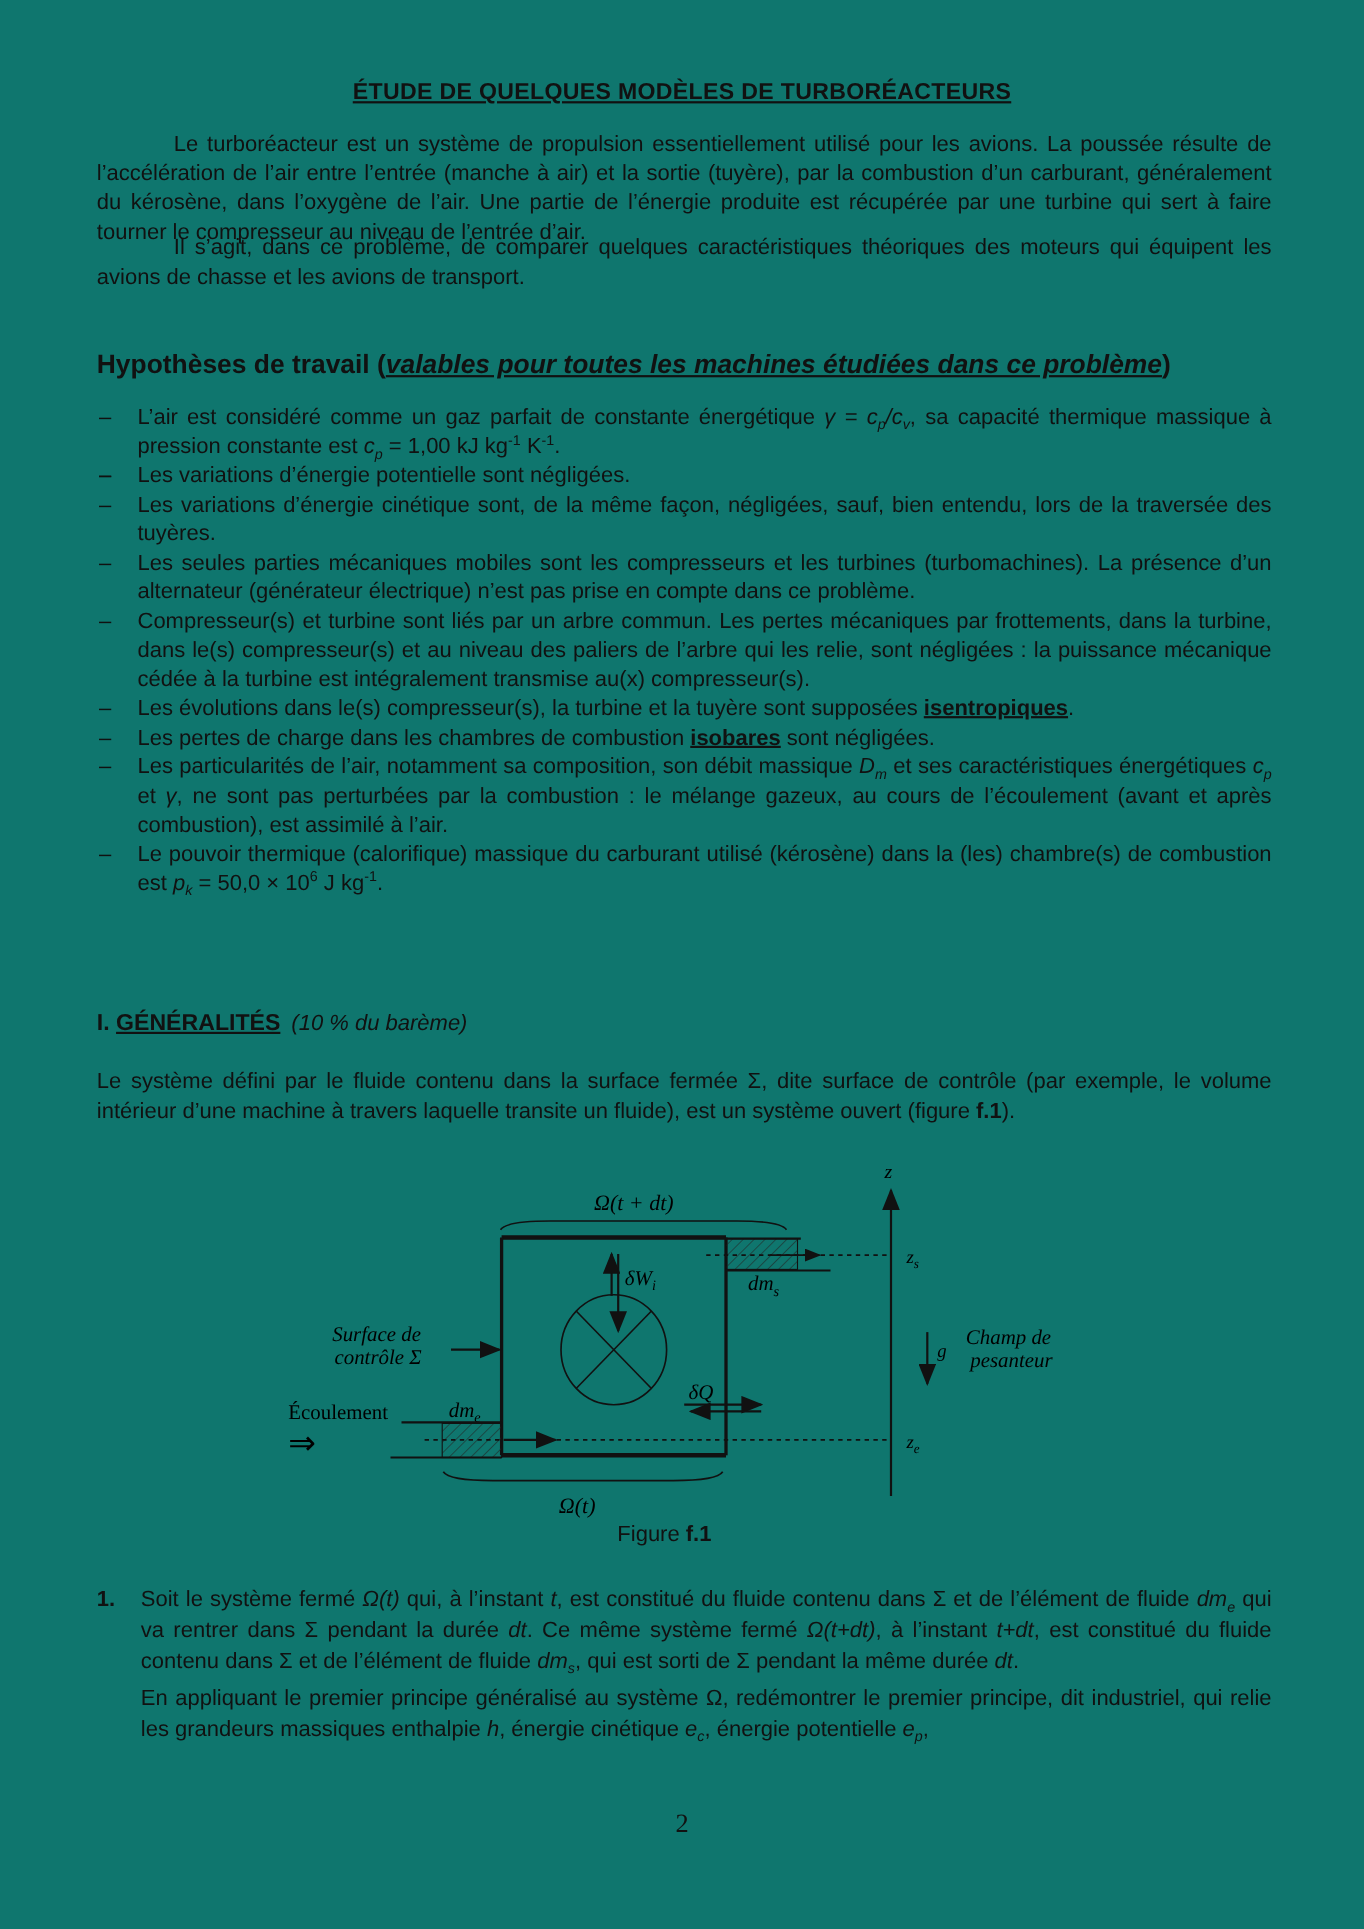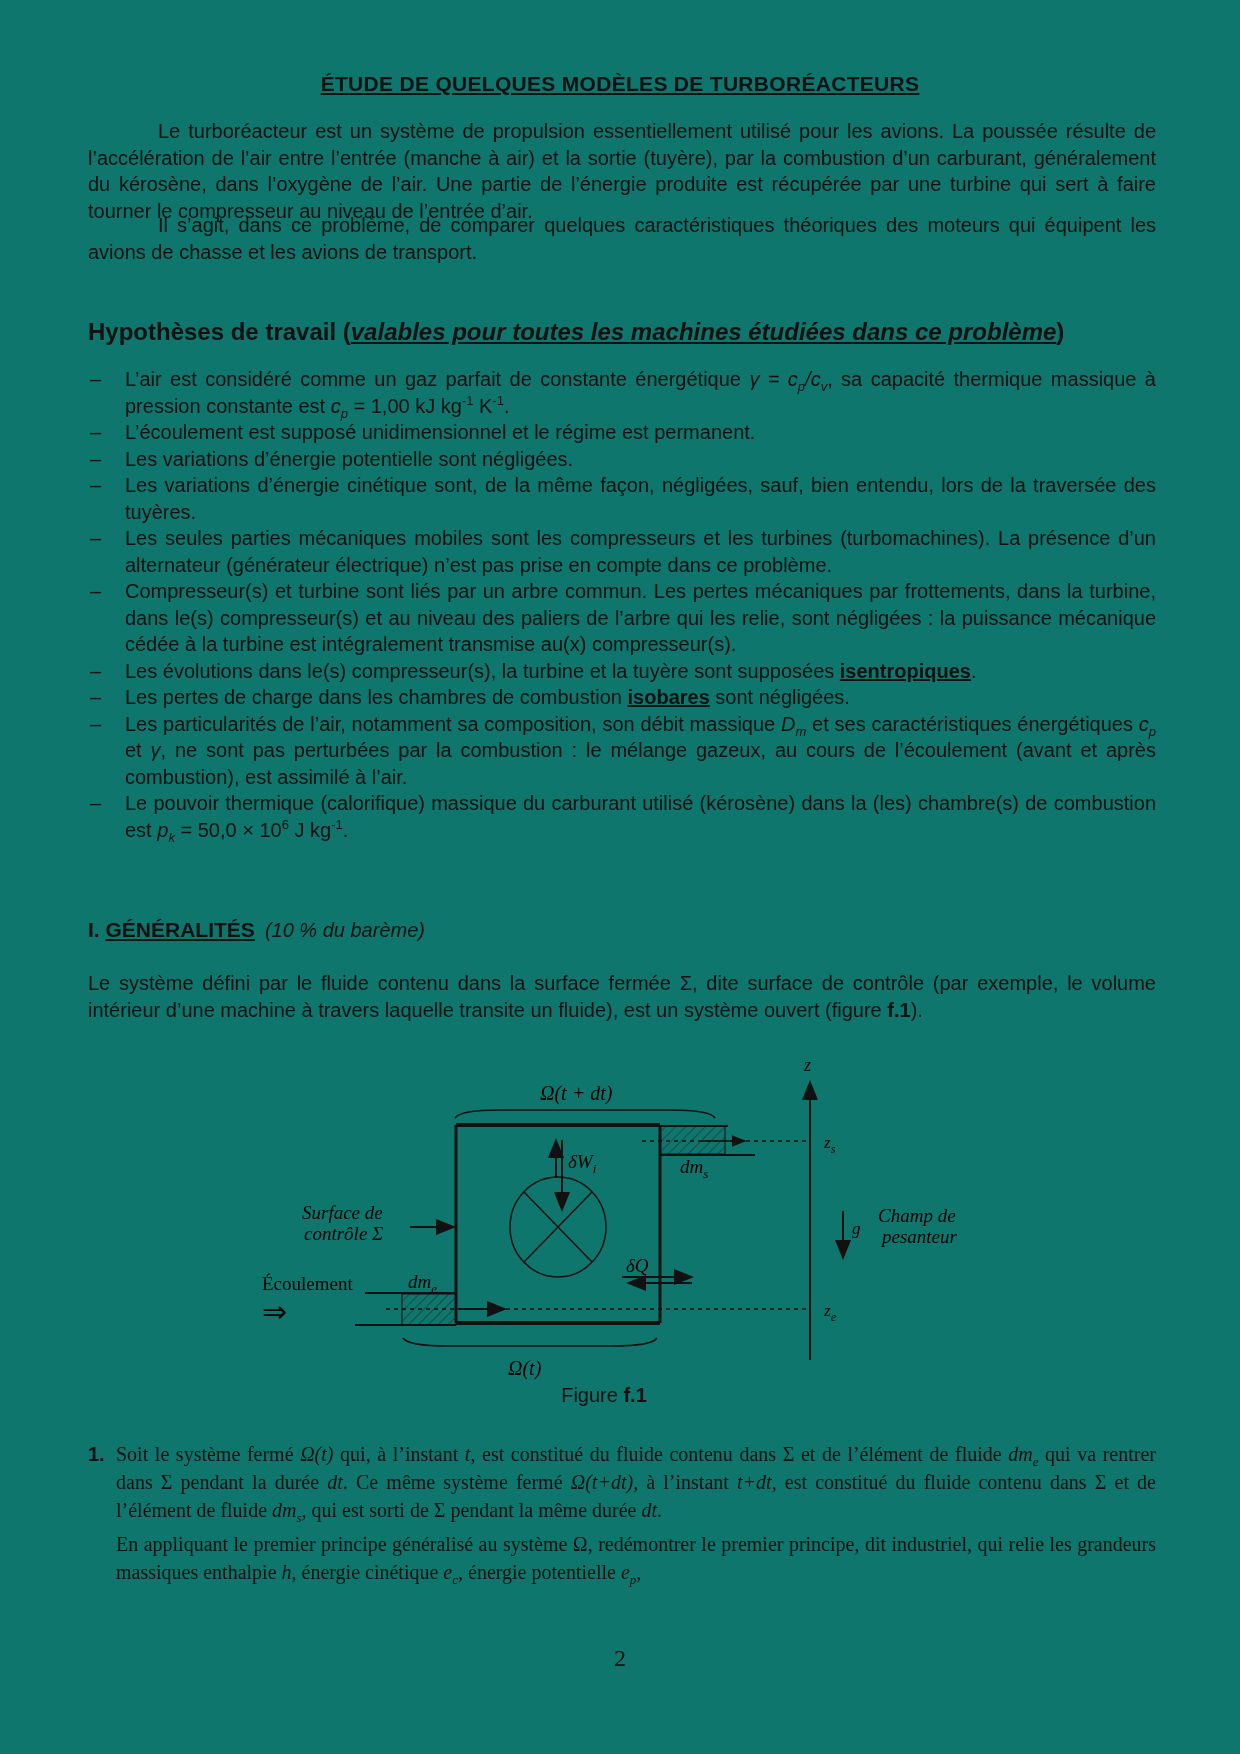--- a/index.html
+++ b/index.html
@@ -19,21 +19,21 @@
   .it { font-style: italic; }
   sup, sub { font-size: 13px; line-height: 0; }
   .sec { position: absolute; left: 88px; top: 918px; font-size: 21px; }
   .sec .b { font-weight: bold; }
   .sec .bu2 { font-weight: bold; text-decoration: underline; text-align: center; }
   .sec .it { font-size: 20px; margin-left: 10px; }
   .fig { position: absolute; left: 250px; top: 1050px; width: 750px; height: 340px; }
   .fig-caption { position: absolute; top: 1384px; left: 0; width: 1208px; text-align: center; font-size: 20px; }
   .q { position: absolute; left: 88px; top: 1440px; width: 1068px; font-size: 20px; line-height: 28px; }
   .q .num { position: absolute; left: 0; top: 0; font-weight: bold; }
-  .q .body { margin-left: 28px; text-align: justify; font-family: Liberation Serif, serif; }
+  .q .body { margin-left: 40px; text-align: justify; }
   .q .body p { margin: 0 0 6px 0; }
   .pagenum { position: absolute; top: 1645px; left: 0; width: 1240px; text-align: center;
              font-family: "Liberation Serif", serif; font-size: 24px; }
   svg text { font-family: "Liberation Serif", serif; }
 </style>
 </head>
 <body>
 
 <div class="page">
 
@@ -44,21 +44,21 @@
 
   <div class="hyp-heading">
     <span>Hypothèses de travail (</span><span class="sub">valables pour toutes les machines étudiées dans ce problème</span><span>)</span>
   </div>
 
   <ul class="hyps">
     <li>
       <span class="dash">–</span>
       <span>L’air est considéré comme un gaz parfait de constante énergétique </span><span class="it">γ = c</span><sub class="it">p</sub><span class="it">/c</span><sub class="it">v</sub><span>, sa capacité thermique massique à pression constante est </span><span class="it">c</span><sub class="it">p</sub><span> = 1,00 kJ kg</span><sup>-1</sup><span> K</span><sup>-1</sup><span>.</span>
     </li>
-    <li><span class="dash">–</span><span>L’écoulement est supposé unidimensionnel et le régime est permanent.</span></li>
+    <li><span class="dash">–</span></li>
     <li><span class="dash">–</span><span>Les variations d’énergie potentielle sont négligées.</span></li>
     <li><span class="dash">–</span><span>Les variations d’énergie cinétique sont, de la même façon, négligées, sauf, bien entendu, lors de la traversée des  tuyères.</span></li>
     <li><span class="dash">–</span><span>Les seules parties mécaniques mobiles sont les compresseurs et les turbines (turbomachines). La présence d’un alternateur (générateur électrique) n’est pas prise en compte dans ce problème.</span></li>
     <li><span class="dash">–</span><span>Compresseur(s) et turbine sont liés par un arbre commun. Les pertes mécaniques par frottements, dans la turbine, dans le(s) compresseur(s) et au niveau des paliers de l’arbre qui les relie, sont négligées : la puissance mécanique cédée à la turbine est intégralement transmise au(x) compresseur(s).</span></li>
     <li><span class="dash">–</span><span>Les évolutions dans le(s) compresseur(s), la turbine et la tuyère sont supposées </span><span class="bu">isentropiques</span><span>.</span></li>
     <li><span class="dash">–</span><span>Les pertes de charge dans les chambres de combustion </span><span class="bu">isobares</span><span> sont négligées.</span></li>
     <li><span class="dash">–</span><span>Les particularités de l’air, notamment sa composition, son débit massique </span><span class="it">D</span><sub class="it">m</sub><span> et ses caractéristiques énergétiques </span><span class="it">c</span><sub class="it">p</sub><span> et </span><span class="it">γ</span><span>, ne sont pas perturbées par la combustion : le mélange gazeux, au cours de l’écoulement (avant et après combustion), est assimilé à l’air.</span></li>
     <li><span class="dash">–</span><span>Le pouvoir thermique (calorifique) massique du carburant utilisé (kérosène) dans la (les) chambre(s) de combustion est </span><span class="it">p</span><sub class="it">k</sub><span> = 50,0 × 10</span><sup>6</sup><span> J kg</span><sup>-1</sup><span>.</span></li>
   </ul>
 

